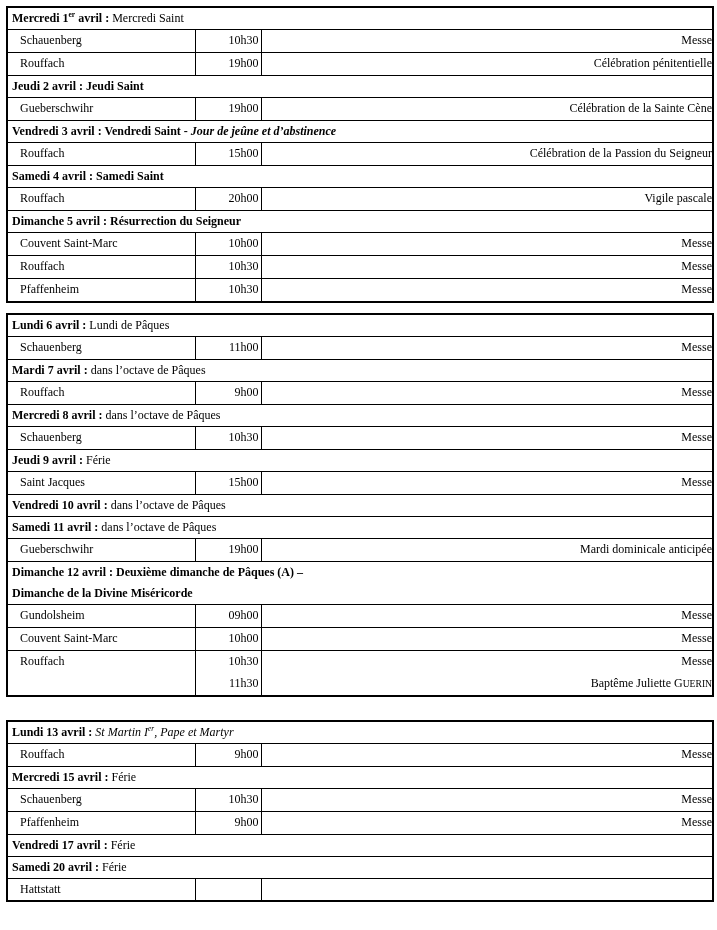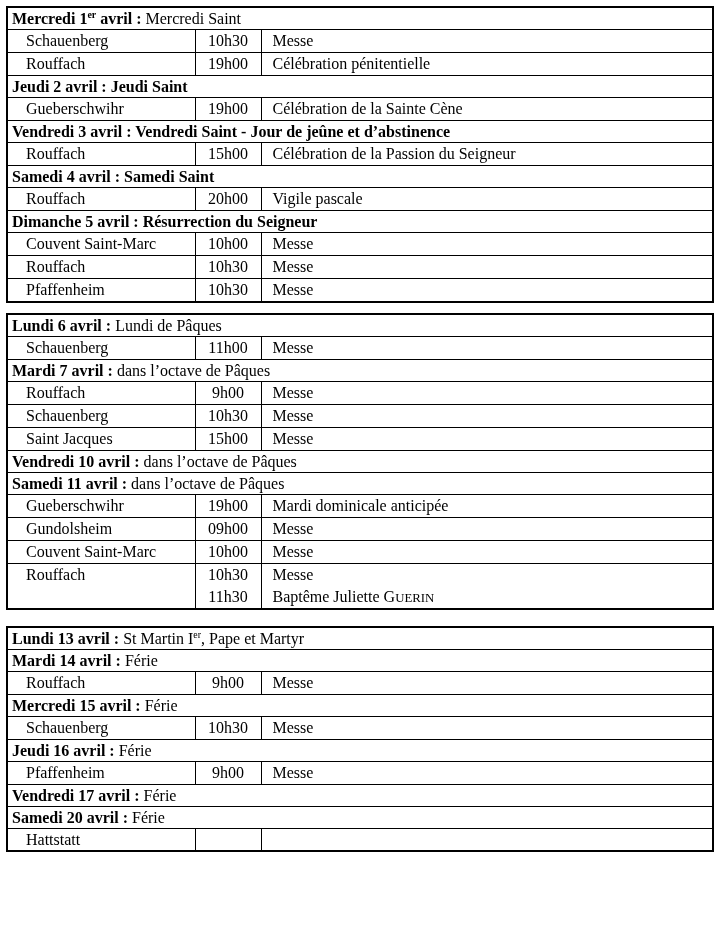--- a/index.html
+++ b/index.html
@@ -16,48 +16,48 @@
     color: #000000;
   }
   .page {
     padding: 6px 5px 0 6px;
   }
   table.schedule {
     border-collapse: collapse;
     table-layout: fixed;
     width: 706px;
     border: 2px solid #000;
-    font-size: 16px;
+    font-size: 12px;
   }
   table.gap-after-large { margin-bottom: 10px; }
-  table.gap-after-small { margin-bottom: 16px; }
+  table.gap-after-small { margin-bottom: 23px; }
   td {
     border: 1px solid #000;
     padding: 0;
     line-height: 21px;
     vertical-align: top;
     overflow: hidden;
     white-space: nowrap;
   }
   td.day-cell {
     padding-left: 4px;
     white-space: normal;
   }
-  td.location-cell { padding-left: 18px; }
+  td.location-cell { padding-left: 12px; }
   td.time-cell { text-align: center; padding: 0 2px; }
   td.desc-cell { padding-left: 11px; }
   .bold { font-weight: bold; }
-  .italic { }
+  .italic { font-style: italic; }
   .sup {
     vertical-align: super;
     font-size: 0.62em;
     line-height: 0;
   }
   .sc { font-size: 0.8em; }
-  .time-line, .desc-line { height: 22px; }
+  .time-line, .desc-line { height: 22px; text-align: right; }
 </style>
 </head>
 <body>
 
 <div class="page">
 
   <table class="schedule gap-after-large">
     <colgroup>
         <col style="width:188px">
         <col style="width:66px">
@@ -179,29 +179,35 @@
         <tr>
           <td class="location-cell">Rouffach</td>
           <td class="time-cell">
             <div class="time-line">9h00</div>
           </td>
           <td class="desc-cell">
             <div class="desc-line"><span class="">Messe</span></div>
           </td>
         </tr>
         <tr>
+          <td colspan="3" class="day-cell"><span class=" bold">Mercredi 8 avril : </span><span class="">dans l’octave de Pâques</span></td>
+        </tr>
+        <tr>
           <td class="location-cell">Schauenberg</td>
           <td class="time-cell">
             <div class="time-line">10h30</div>
           </td>
           <td class="desc-cell">
             <div class="desc-line"><span class="">Messe</span></div>
           </td>
         </tr>
         <tr>
+          <td colspan="3" class="day-cell"><span class=" bold">Jeudi 9 avril : </span><span class="">Férie</span></td>
+        </tr>
+        <tr>
           <td class="location-cell">Saint Jacques</td>
           <td class="time-cell">
             <div class="time-line">15h00</div>
           </td>
           <td class="desc-cell">
             <div class="desc-line"><span class="">Messe</span></div>
           </td>
         </tr>
         <tr>
           <td colspan="3" class="day-cell"><span class=" bold">Vendredi 10 avril : </span><span class="">dans l’octave de Pâques</span></td>
@@ -210,20 +216,23 @@
           <td colspan="3" class="day-cell"><span class=" bold">Samedi 11 avril : </span><span class="">dans l’octave de Pâques</span></td>
         </tr>
         <tr>
           <td class="location-cell">Gueberschwihr</td>
           <td class="time-cell">
             <div class="time-line">19h00</div>
           </td>
           <td class="desc-cell">
             <div class="desc-line"><span class="">Mardi dominicale anticipée</span></div>
           </td>
+        </tr>
+        <tr>
+          <td colspan="3" class="day-cell"><span class=" bold">Dimanche 12 avril : Deuxième dimanche de Pâques (A) –</span><br><span class=" bold">Dimanche de la Divine Miséricorde</span></td>
         </tr>
         <tr>
           <td class="location-cell">Gundolsheim</td>
           <td class="time-cell">
             <div class="time-line">09h00</div>
           </td>
           <td class="desc-cell">
             <div class="desc-line"><span class="">Messe</span></div>
           </td>
         </tr>
@@ -254,45 +263,39 @@
     <colgroup>
         <col style="width:188px">
         <col style="width:66px">
         <col style="width:452px">
       </colgroup>
     <tbody>
         <tr>
           <td colspan="3" class="day-cell"><span class=" bold">Lundi 13 avril : </span><span class=" italic">St Martin I</span><span class=" italic sup">er</span><span class=" italic">, Pape et Martyr</span></td>
         </tr>
         <tr>
-          <td colspan="3" class="day-cell"><span class=" bold">Mardi 14 avril : </span><span class="">Férie</span></td>
-        </tr>
-        <tr>
           <td class="location-cell">Rouffach</td>
           <td class="time-cell">
             <div class="time-line">9h00</div>
           </td>
           <td class="desc-cell">
             <div class="desc-line"><span class="">Messe</span></div>
           </td>
         </tr>
         <tr>
           <td colspan="3" class="day-cell"><span class=" bold">Mercredi 15 avril : </span><span class="">Férie</span></td>
         </tr>
         <tr>
           <td class="location-cell">Schauenberg</td>
           <td class="time-cell">
             <div class="time-line">10h30</div>
           </td>
           <td class="desc-cell">
             <div class="desc-line"><span class="">Messe</span></div>
           </td>
-        </tr>
-        <tr>
-          <td colspan="3" class="day-cell"><span class=" bold">Jeudi 16 avril : </span><span class="">Férie</span></td>
         </tr>
         <tr>
           <td class="location-cell">Pfaffenheim</td>
           <td class="time-cell">
             <div class="time-line">9h00</div>
           </td>
           <td class="desc-cell">
             <div class="desc-line"><span class="">Messe</span></div>
           </td>
         </tr>

